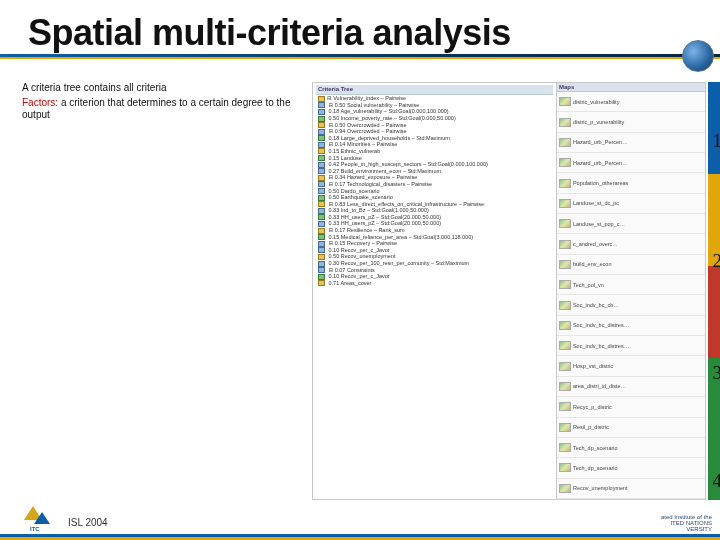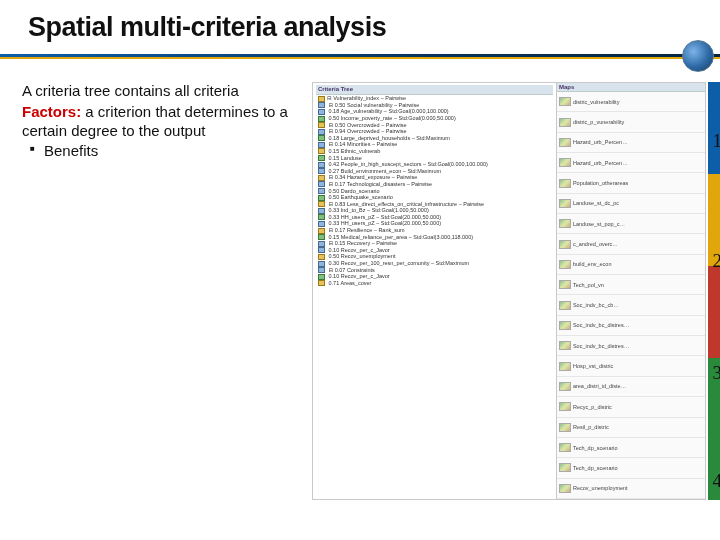--- a/index.html
+++ b/index.html
@@ -1,25 +1,25 @@
 <!DOCTYPE html>
 <html><head>
 <meta charset="utf-8">
 <style>
   * { box-sizing: border-box; margin: 0; padding: 0; }
   html, body { width: 720px; height: 540px; font-family: Verdana, Arial, sans-serif; background: #fff; overflow: hidden; }
   .slide { width: 720px; height: 540px; position: relative; }
-  .title { font-size: 27px; font-weight: 700; color: #111; padding: 12px 22px 6px 28px; letter-spacing: -0.5px; }
+  .title { font-size: 36px; font-weight: 700; color: #111; padding: 12px 22px 6px 28px; letter-spacing: -0.5px; }
   .title-rule { position: absolute; left: 0; right: 0; top: 54px; height: 3px; background: linear-gradient(90deg,#0d5ea8 0%, #07345c 60%, #052640 100%); }
   .title-rule2 { position: absolute; left: 0; right: 0; top: 57px; height: 2px; background: #e0a60a; }
   .globe { position: absolute; right: 6px; top: 40px; width: 32px; height: 32px; border-radius: 50%; background: radial-gradient(circle at 35% 35%, #7db3e8 0%, #2d6aa6 55%, #163a5a 100%); border: 1px solid #5a7a94; }
   .content { position: absolute; top: 82px; left: 22px; right: 0; bottom: 40px; display: flex; }
-  .left { width: 290px; padding-right: 8px; font-size: 15px; color: #111; line-height: 1.25; }
+  .left { width: 290px; padding-right: 8px; font-size: 10px; color: #111; line-height: 1.25; }
   .left p { margin-bottom: 2px; }
-  .factors-label, .constraints-label { color: #c00; font-weight: 700; }
+  .factors-label, .constraints-label { color: #c00; font-weight: 400; }
   .b1 { padding-left: 22px; position: relative; }
   .b1::before { content: "■"; position: absolute; left: 8px; top: 2px; font-size: 8px; color: #111; }
   .b2 { padding-left: 40px; position: relative; margin-top: 3px; }
   .b2::before { content: "■"; position: absolute; left: 26px; top: 2px; font-size: 8px; color: #111; }
   .em { font-style: italic; }
   .right { flex: 1; position: relative; padding-right: 6px; }
   .panel { position: absolute; left: 0; right: 14px; top: 0; bottom: 0; }
   .columns { display: flex; height: 100%; }
   .tree-col { flex: 1.6; border: 1px solid #c9c9c9; background: #fff; font-size: 5.5px; line-height: 1.2; padding: 2px 3px; overflow: hidden; }
   .map-col { flex: 1; border: 1px solid #c9c9c9; border-left: 0; background: #fafafa; display: flex; flex-direction: column; font-size: 5.5px; }
@@ -50,21 +50,20 @@
 <div class="slide">
   <div class="title">Spatial multi-criteria analysis</div>
   <div class="title-rule"></div>
   <div class="title-rule2"></div>
   <div class="globe"></div>
 
   <div class="content">
     <div class="left">
       <p>A criteria tree contains all criteria</p>
       <p><span class="factors-label">Factors:</span><span> a criterion that determines to a certain degree to the output</span></p>
-      <div class="b1">Benefits</div>
     </div>
 
     <div class="right">
       <div class="strip"></div>
       <div class="panel">
         <div class="columns">
           <div class="tree-col">
             <div class="tree-head">Criteria Tree</div>
             <div id="tree-rows">
                 <div class="tree-row"><span class="ico "></span><span>⊟ Vulnerability_index – Pairwise</span></div>
@@ -185,13 +184,30 @@
           </div>
         </div>
       </div>
       <div class="num-badge" style="top:48px; right:-2px;">1</div>
       <div class="num-badge" style="top:168px; right:-2px;">2</div>
       <div class="num-badge" style="top:280px; right:-2px;">3</div>
       <div class="num-badge" style="top:388px; right:-2px;">4</div>
     </div>
   </div>
 
+  <div class="footer">
+    <div class="logo">
+        <div class="t1"></div>
+        <div class="t2"></div>
+      </div>
+    <div class="logo-text">ITC</div>
+    <div class="footnote">ISL 2004</div>
+    <div class="unu">
+      <div>ated Institute of the</div>
+      <div>ITED NATIONS</div>
+      <div>VERSITY</div>
+    </div>
+    <div class="footer-bands">
+        <div class="fb1"></div>
+        <div class="fb2"></div>
+      </div>
+  </div>
 </div>
 
 </body></html>

